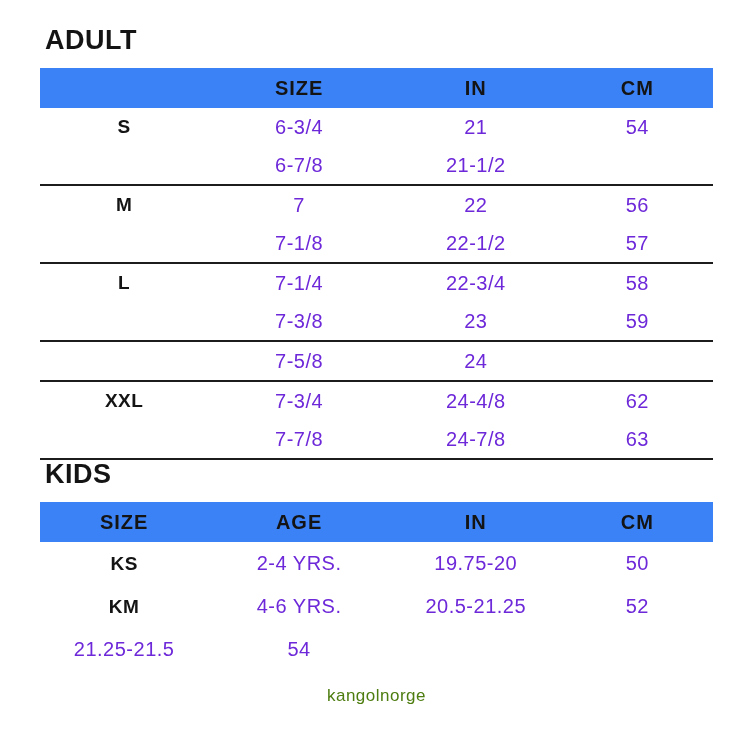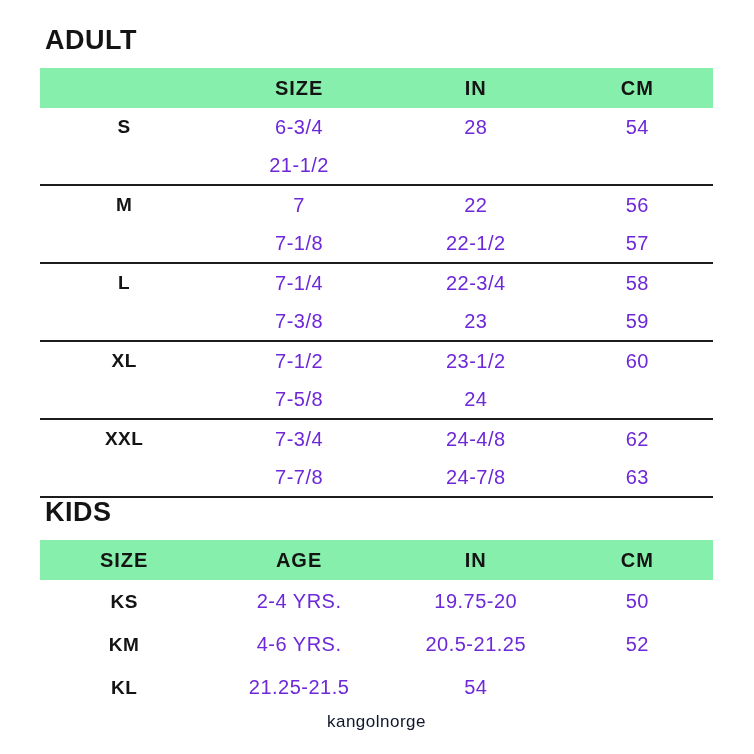--- a/index.html
+++ b/index.html
@@ -25,21 +25,21 @@
     line-height: 28px;
     margin: 0 0 14px 5px;
   }
   .size-table { width: 673px; }
   .grid-row {
     display: grid;
     grid-template-columns: 25% 27% 25.5% 22.5%;
     align-items: center;
   }
   .header-row {
-    background: #86efac;
+    background: #3b82f6;
     height: 40px;
   }
   .header-cell {
     text-align: center;
     font-weight: bold;
     font-size: 20px;
     letter-spacing: 1px;
     color: #141414;
   }
   .size-group { border-bottom: 2px solid #1c1c1c; }
@@ -53,26 +53,26 @@
     color: #6d28d9;
   }
   .label-cell {
     font-weight: bold;
     font-size: 19px;
     letter-spacing: 0.5px;
     color: #141414;
   }
   .kids-section-title { }
   .footer {
-    margin-top: 3px;
+    margin-top: 15px;
     text-align: center;
     font-size: 17px;
     font-weight: 300;
     letter-spacing: 0.5px;
-    color: #0f172a;
+    color: #4d7c0f;
   }
 </style>
 </head>
 <body>
 
 <div class="page">
 
   <h2 class="section-title">ADULT</h2>
 
   <div class="size-table">
@@ -80,25 +80,26 @@
       <div class="header-cell"></div>
       <div class="header-cell">SIZE</div>
       <div class="header-cell">IN</div>
       <div class="header-cell">CM</div>
     </div>
 
     <div class="size-group">
       <div class="grid-row adult-row">
         <div class="cell label-cell">S</div>
         <div class="cell">6-3/4</div>
-        <div class="cell">28</div>
+        <div class="cell">21</div>
         <div class="cell">54</div>
       </div>
       <div class="grid-row adult-row">
         <div class="cell label-cell"></div>
+        <div class="cell">6-7/8</div>
         <div class="cell">21-1/2</div>
       </div>
     </div>
 
     <div class="size-group">
       <div class="grid-row adult-row">
         <div class="cell label-cell">M</div>
         <div class="cell">7</div>
         <div class="cell">22</div>
         <div class="cell">56</div>
@@ -120,26 +121,20 @@
       </div>
       <div class="grid-row adult-row">
         <div class="cell label-cell"></div>
         <div class="cell">7-3/8</div>
         <div class="cell">23</div>
         <div class="cell">59</div>
       </div>
     </div>
 
     <div class="size-group">
-      <div class="grid-row adult-row">
-        <div class="cell label-cell">XL</div>
-        <div class="cell">7-1/2</div>
-        <div class="cell">23-1/2</div>
-        <div class="cell">60</div>
-      </div>
       <div class="grid-row adult-row">
         <div class="cell label-cell"></div>
         <div class="cell">7-5/8</div>
         <div class="cell">24</div>
       </div>
     </div>
 
     <div class="size-group">
       <div class="grid-row adult-row">
         <div class="cell label-cell">XXL</div>
@@ -172,21 +167,20 @@
       <div class="cell">19.75-20</div>
       <div class="cell">50</div>
     </div>
     <div class="grid-row kids-row">
       <div class="cell label-cell">KM</div>
       <div class="cell">4-6 YRS.</div>
       <div class="cell">20.5-21.25</div>
       <div class="cell">52</div>
     </div>
     <div class="grid-row kids-row">
-      <div class="cell label-cell">KL</div>
       <div class="cell">21.25-21.5</div>
       <div class="cell">54</div>
     </div>
   </div>
 
   <div class="footer">kangolnorge</div>
 
 </div>
 
 </body></html>

